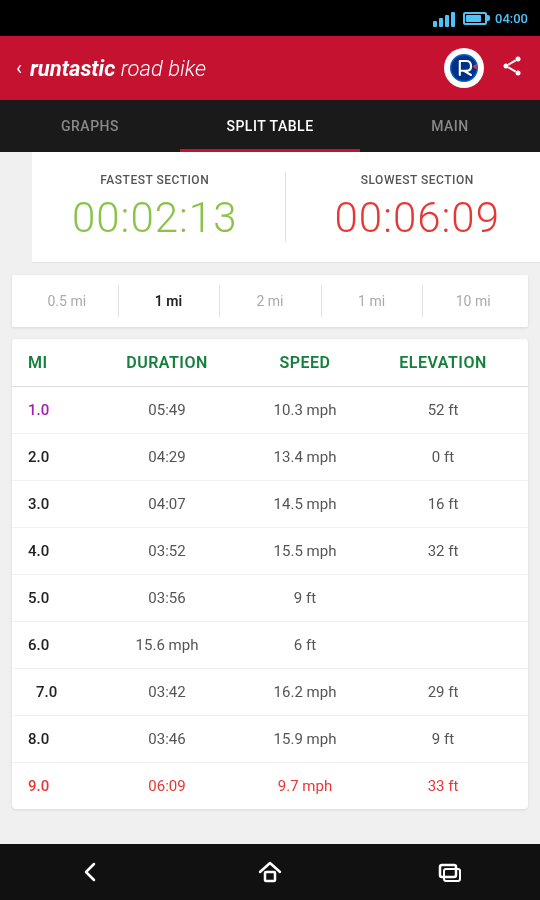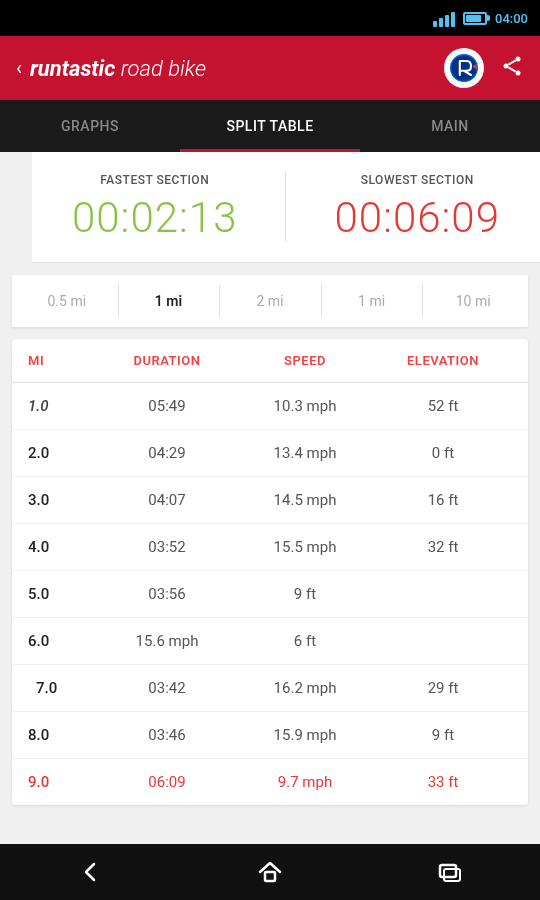--- a/index.html
+++ b/index.html
@@ -81,21 +81,21 @@
     
     .table-container {
       background: white; margin: 0 12px 12px 12px; border-radius: 4px;
       box-shadow: 0 1px 3px rgba(0,0,0,0.1); overflow: hidden;
     }
     .table-header {
       display: grid; grid-template-columns: 70px 1fr 1fr 1fr;
       padding: 14px 16px; border-bottom: 1px solid #e0e0e0;
     }
     .th {
-      font-size: 13px; font-weight: 600; color: #ef4444; text-transform: uppercase;
+      font-size: 16px; font-weight: 600; color: #15803d; text-transform: uppercase;
       letter-spacing: 0.5px; text-align: center;
     }
     .th:first-child { text-align: left; }
     .table-row {
       display: grid; grid-template-columns: 70px 1fr 1fr 1fr;
       padding: 14px 16px; border-bottom: 1px solid #f0f0f0;
       align-items: center;
     }
     .table-row:last-child { border-bottom: none; }
     .table-row.last-row-red .td { color: #e53935; }
@@ -207,21 +207,21 @@
 <div class="table-container">
   <div class="table-header">
     <div class="th">MI</div>
     <div class="th">DURATION</div>
     <div class="th">SPEED</div>
     <div class="th">ELEVATION</div>
   </div>
 
   <div id="table-body">
       <div class="table-row">
-      <div class="td" style="color:#404040;font-weight:500;font-style:italic;">1.0</div>
+      <div class="td" style="color:#a21caf;font-weight:500;">1.0</div>
       <div class="td" style="">05:49</div>
       <div class="td" style="">10.3 mph</div>
       <div class="td" style="">52 ft</div>
     </div>
       <div class="table-row">
       <div class="td" style="color:#222;font-weight:500;">2.0</div>
       <div class="td" style="">04:29</div>
       <div class="td" style="">13.4 mph</div>
       <div class="td" style="">0 ft</div>
     </div>

